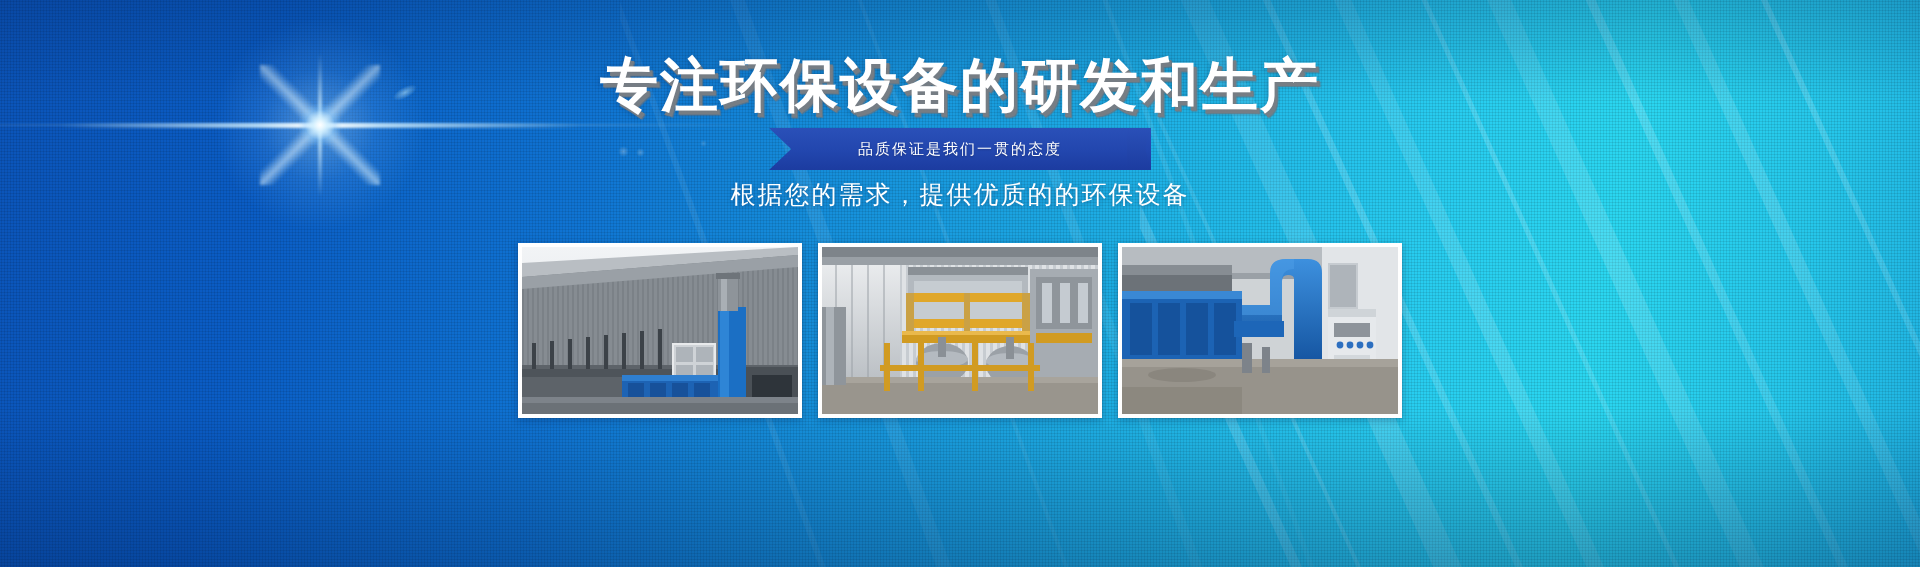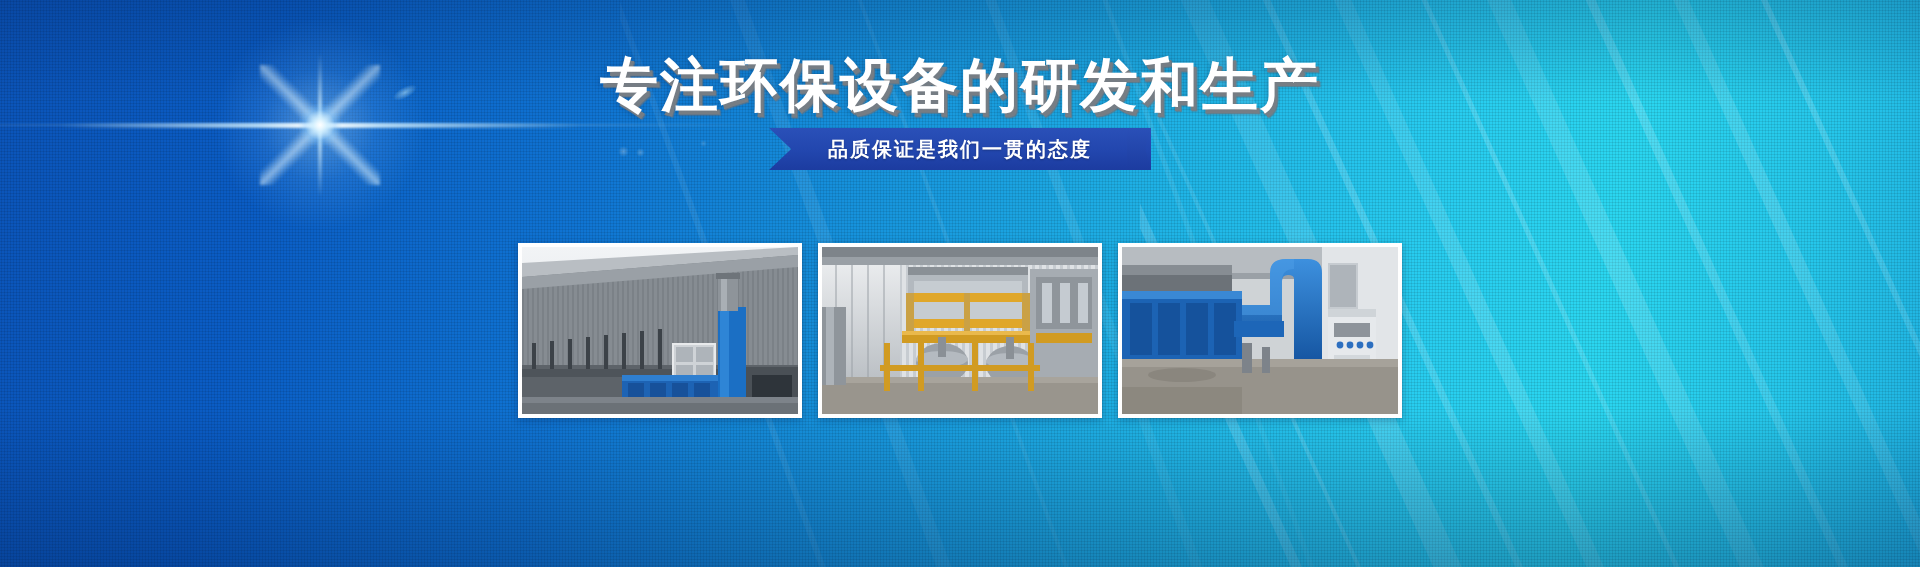--- a/index.html
+++ b/index.html
@@ -129,22 +129,22 @@
     clip-path:polygon(0 0, 100% 0, 100% 100%, 0 100%, 5.8% 50%);
     display:flex;align-items:center;justify-content:center;
   }
   #ribbon::after{
     content:"";position:absolute;right:0;top:0;width:24px;height:100%;
     background:linear-gradient(180deg,#2a50b8,#1c3ca0);
     clip-path:polygon(0 0, 100% 0, 76% 50%, 100% 100%, 0 100%);
   }
   #ribbon-text{
     position:relative;z-index:2;
-    color:#ffffff;font-size:20px;letter-spacing:2px;
-    font-weight:bold;white-space:nowrap;
+    color:#ffffff;font-size:15px;letter-spacing:2px;
+    font-weight:normal;white-space:nowrap;
     text-shadow:0 1px 2px rgba(0,0,0,.25);
   }
 
   #subtitle{
     position:absolute;left:0;right:0;top:178px;
     text-align:center;
     color:#ffffff;
     font-size:25px;letter-spacing:2px;
     white-space:nowrap;
     text-shadow:0 1px 4px rgba(0,45,95,.45);
@@ -227,20 +227,21 @@
   <div id="content">
 
     <div id="title">专注环保设备的研发和生产</div>
 
     <div id="ribbon-wrap">
       <div id="ribbon">
         <span id="ribbon-text">品质保证是我们一贯的态度</span>
       </div>
     </div>
 
+    <div id="subtitle">根据您的需求，提供优质的的环保设备</div>
 
     <div id="gallery">
 
       <div class="photo">
         <svg viewBox="0 0 276 167" preserveAspectRatio="none">
           <defs>
             <linearGradient id="sky1" x1="0" y1="0" x2="0" y2="1">
               <stop offset="0%" stop-color="#f2f4f6"></stop>
                 <stop offset="100%" stop-color="#d8dde2"></stop>
             </linearGradient>

